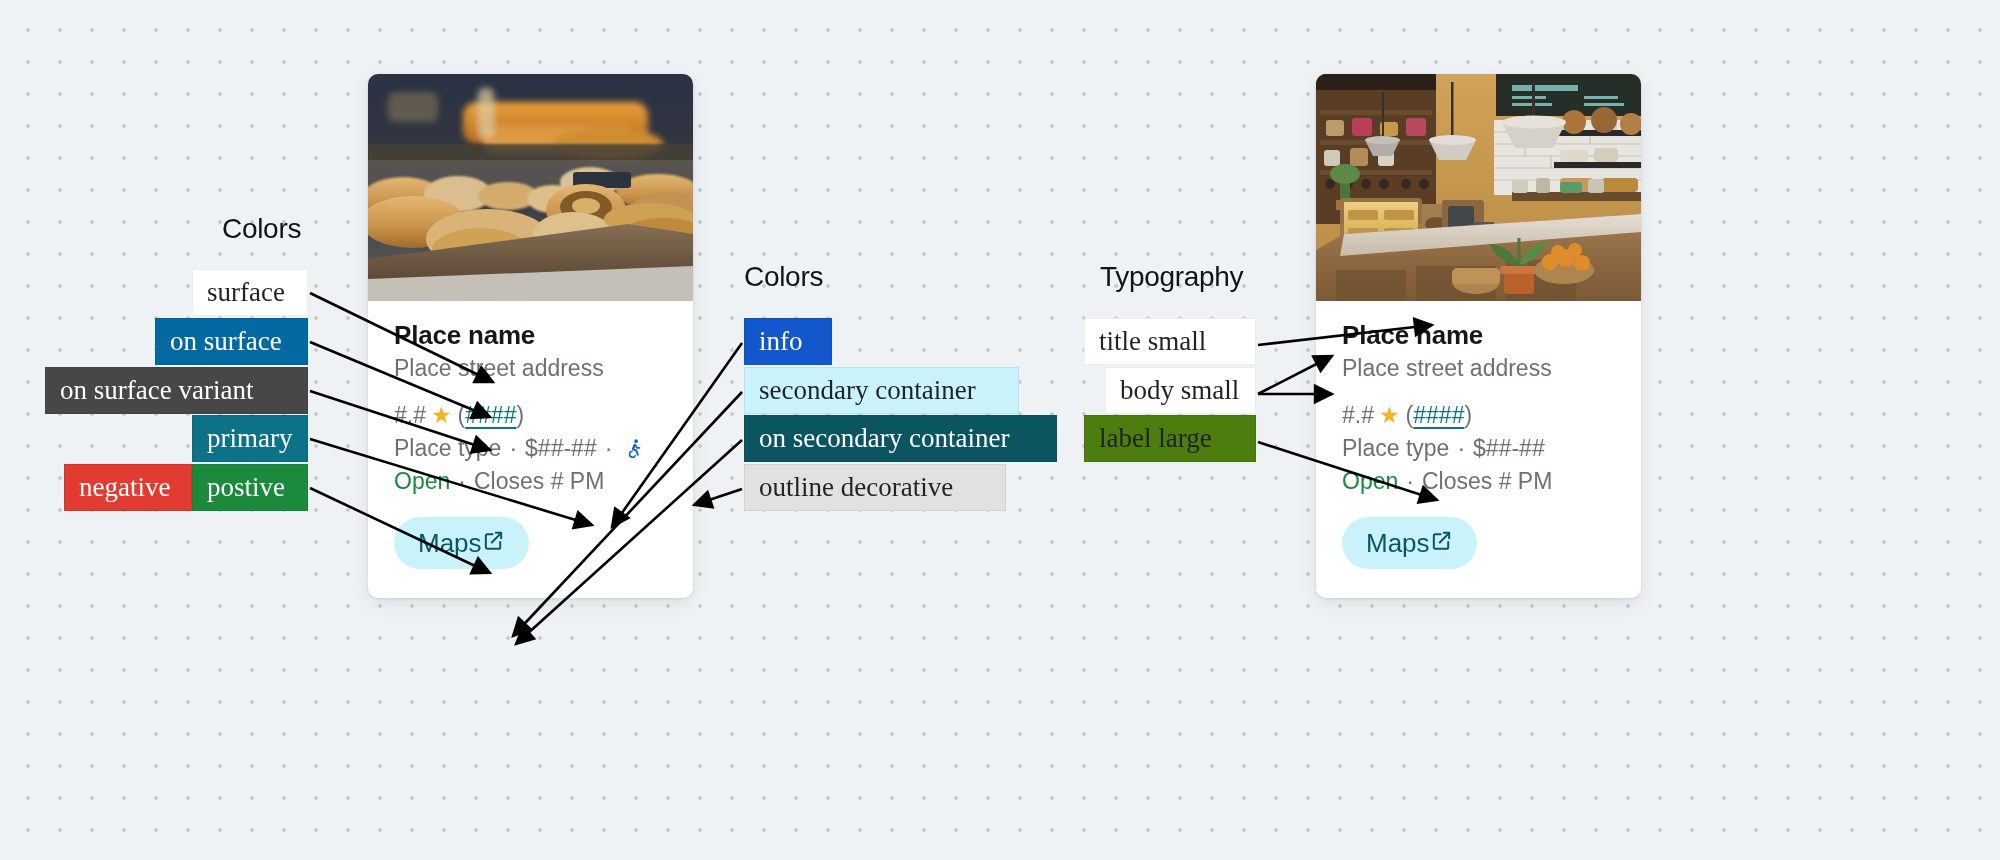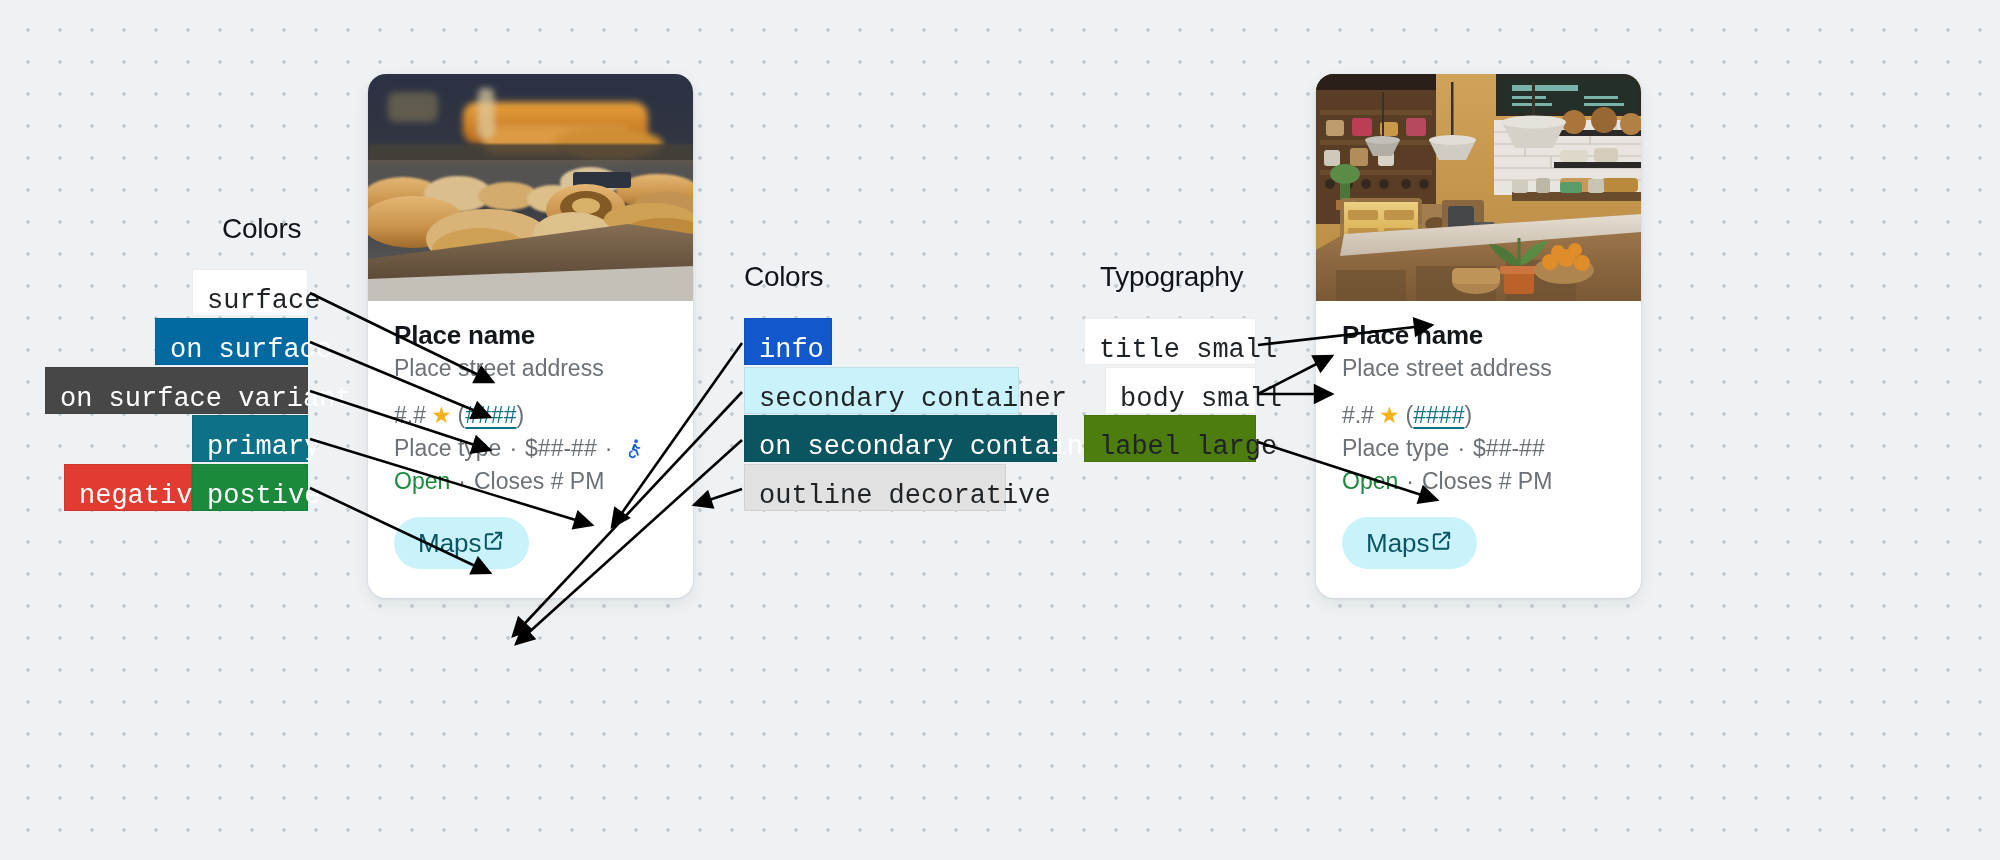--- a/index.html
+++ b/index.html
@@ -44,37 +44,37 @@
     font-weight: 400;
     color: #111418;
     letter-spacing: -0.3px;
     white-space: nowrap;
     z-index: 12;
   }
 
   
   .chip {
     position: absolute;
-    font-family: Liberation Mono, monospace;
+    font-family: Liberation Serif, serif;
     font-size: 27px;
     line-height: 1;
     display: flex;
-    align-items: flex-end;
+    align-items: center;
     padding: 0 14px;
     height: 47px;
     white-space: nowrap;
     z-index: 20;
     border: 1px solid rgba(0,0,0,0.07);
   }
 
   
   .place-card {
     position: absolute;
     background: #ffffff;
-    border-radius: 18px;
+    border-radius: 10px;
     box-shadow: 0 1px 3px rgba(16,24,40,0.10), 0 6px 18px rgba(16,24,40,0.07);
     overflow: hidden;
     z-index: 15;
   }
 
   .card-photo {
     width: 100%;
     height: 227px;
     position: relative;
     overflow: hidden;

